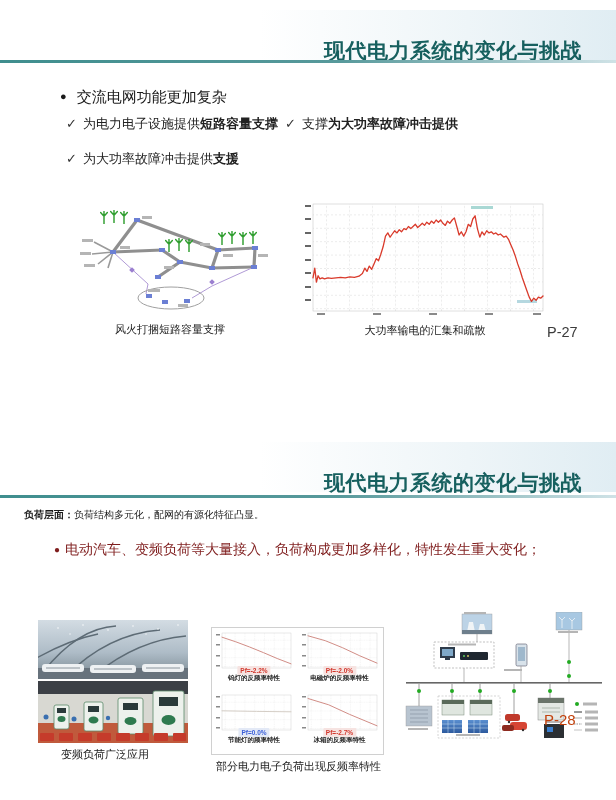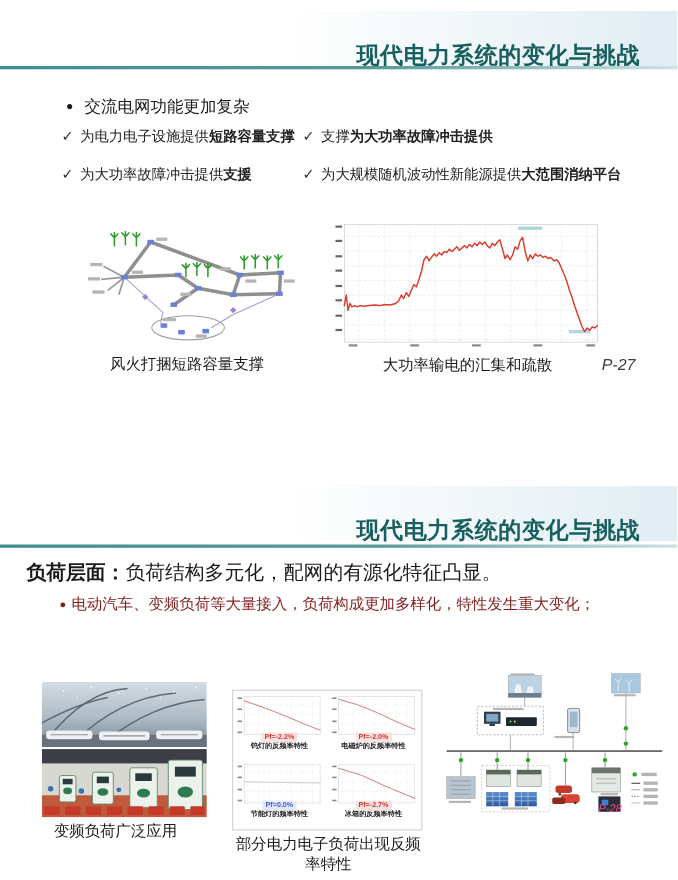--- a/index.html
+++ b/index.html
@@ -10,37 +10,37 @@
   .banner{position:absolute;left:0;width:616px;height:50px;
     background:linear-gradient(90deg,#ffffff 0%,#ffffff 42%,#eef5f8 76%,#e0edf3 100%);}
   .banner h1{margin:12px;text-align:right;padding:16px 22px 0 0;font-size:21px;line-height:26px;
     color:#17605f;font-weight:bold;letter-spacing:0.5px;}
   .rule{position:absolute;left:0;width:616px;height:3px;
     background:linear-gradient(90deg,#3f8e8e 0%,#57999b 55%,#cfe2e6 100%);}
 
   
   .s1-bullet{position:absolute;left:28px;top:88px;font-size:15px;font-weight:normal;color:#1a1a1a;margin-left:32px;}
   .s1-bullet .dot{font-size:11px;vertical-align:2px;margin-right:6px;}
-  .check-grid{position:absolute;left:56px;top:115px;width:545px;display:grid;
+  .check-grid{position:absolute;left:66px;top:115px;width:545px;display:grid;
     grid-template-columns:219px 1fr;row-gap:17px;font-size:13px;color:#222;}
   .check-grid .ck{margin-right:6px;color:#333;}
   .check-grid b{font-weight:bold;}
 
   figure{position:absolute;margin:0;padding:0;}
-  figcaption{text-align:center;font-size:14px;color:#1a1a1a;margin-top:4px;}
+  figcaption{text-align:center;font-size:11px;color:#1a1a1a;margin-top:4px;}
   .fig-diagram{left:60px;top:206px;width:220px;}
   .fig-chart{left:303px;top:201px;width:244px;}
   .fig-chart svg,.fig-diagram svg{display:block;background:#fff;}
 
-  .pageno{position:absolute;font-size:14.5px;color:#3c3c3c;font-style:italic;}
+  .pageno{position:absolute;font-size:14.5px;color:#3c3c3c;}
   #pageno1{left:547px;top:324px;}
-  #pageno2{left:544px;top:730px;font-size:10px;color:#ec4899;}
+  #pageno2{left:544px;top:711px;font-size:15px;color:#c2410c;}
 
   
-  .s2-heading{position:absolute;left:24px;top:508px;font-size:18px;color:#1a1a1a;text-align:center;}
+  .s2-heading{position:absolute;left:24px;top:508px;font-size:10px;color:#1a1a1a;text-align:center;}
   .s2-heading b{font-weight:bold;}
   .s2-bullets{position:absolute;left:54px;top:538px;width:540px;font-size:14px;line-height:23px;color:#7f1d1d;}
   .s2-bullets .dot{font-size:10px;vertical-align:1px;margin-right:5px;}
 
   .fig-photos{left:38px;top:620px;width:134px;}
   .photo{width:150px;display:block;}
   .fig-minis{left:211px;top:627px;width:175px;}
   .mini-panel{width:173px;height:128px;border:1px solid #d0d0d0;background:#fff;
     display:grid;grid-template-columns:1fr 1fr;grid-template-rows:1fr 1fr;padding:2px 0 0 0;box-sizing:border-box;}
   .mini{position:relative;width:84px;height:61px;}
@@ -95,23 +95,20 @@
 
     <div class="check-grid">
       <div class="check-item">
         <span class="ck">✓</span><span>为电力电子设施提供</span><b>短路容量支撑</b>
       </div>
       <div class="check-item">
         <span class="ck">✓</span><span>支撑</span><b>为大功率故障冲击提供</b>
       </div>
       <div class="check-item">
         <span class="ck">✓</span><span>为大功率故障冲击提供</span><b>支援</b>
-      </div>
-      <div class="check-item">
-        <span class="ck">✓</span><span>为大规模随机波动性新能源提供</span><b>大范围消纳平台</b>
       </div>
     </div>
 
     <figure class="fig-diagram">
       <svg width="220" height="112" viewBox="0 0 220 112">
 
         <g stroke="#8f8f8f" stroke-width="3.2" stroke-linecap="round" fill="none">
           <path d="M53 46 L77 14"></path>
           <path d="M77 14 L158 44"></path>
           <path d="M53 46 L102 44"></path>

